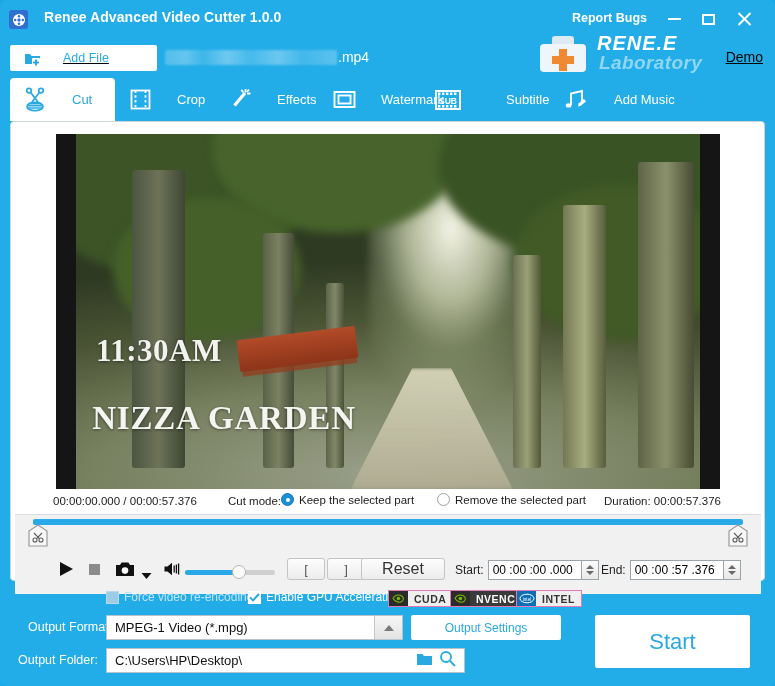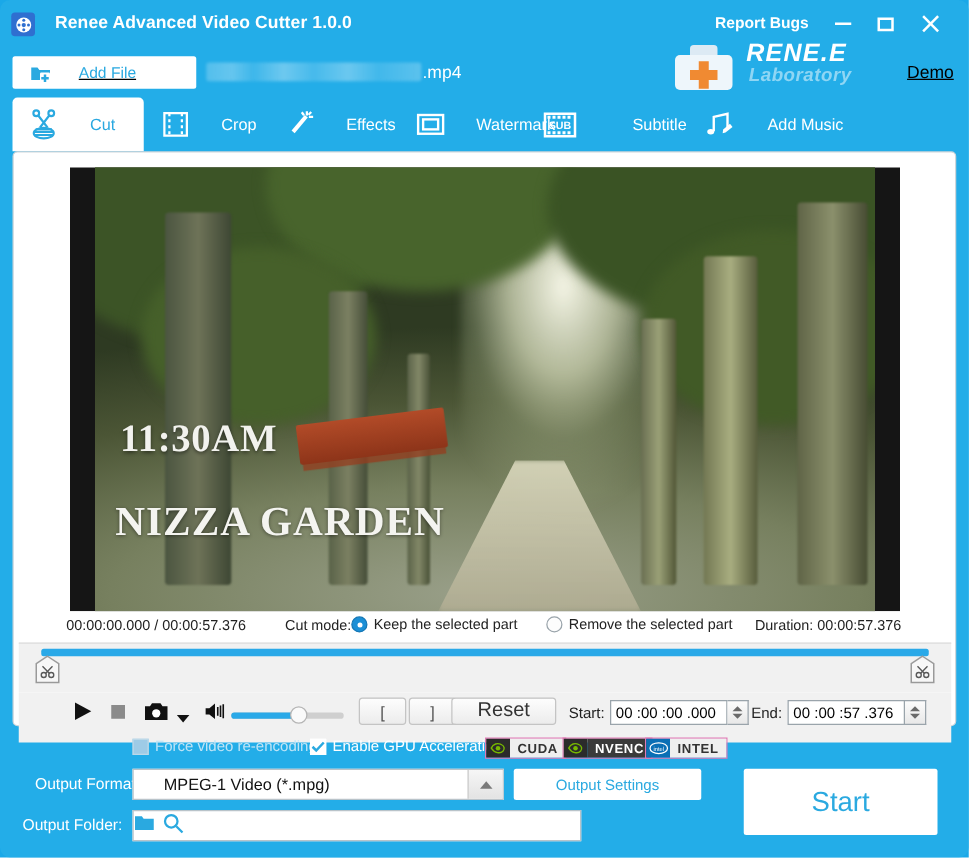--- a/index.html
+++ b/index.html
@@ -60,21 +60,21 @@
     position: absolute; right: 70px; top: 30px;
     width: 170px; height: 46px;
   }
   .brand-name {
     position: absolute; left: 62px; top: 2px;
     font-size: 20px; font-weight: bold; font-style: italic;
     color: #ffffff; letter-spacing: 1px;
   }
   .brand-sub {
     position: absolute; left: 64px; top: 22px;
-    font-size: 15px; font-weight: bold; font-style: italic;
+    font-size: 19px; font-weight: bold; font-style: italic;
     color: #8fd6f4; letter-spacing: .4px;
   }
   .demo-link {
     position: absolute; right: 12px; top: 49px;
     font-size: 14px; color: #000000; text-decoration: underline;
     cursor: pointer;
   }
 
   
   .addfile-btn {
@@ -355,21 +355,21 @@
   .lbl-format { left: 28px; }
   .lbl-folder { left: 18px; }
   .field-box {
     position: absolute; left: 106px; height: 25px;
     background: #ffffff; border: 1px solid #b9c3c9;
     display: flex; align-items: center;
   }
   .fb-format { width: 297px; }
   .fb-folder { width: 359px; }
   .field-value {
-    flex: 1; padding-left: 24px; font-size: 13px; color: #111;
+    flex: 1; padding-left: 8px; font-size: 13px; color: #111;
     white-space: nowrap; overflow: hidden;
   }
   .fmt-arrow {
     width: 28px; height: 23px;
     background: linear-gradient(180deg,#f6f6f6,#e3e3e3);
     border-left: 1px solid #c6c6c6;
     display: flex; align-items: center; justify-content: center;
     cursor: pointer;
   }
   .arrow-up {
@@ -688,20 +688,21 @@
       <span class="fmt-arrow">
         <span class="arrow-up"></span>
       </span>
     </span>
   </div>
   <div class="out-settings-btn">Output Settings</div>
 
   <div class="field-row row-folder">
     <span class="field-label lbl-folder">Output Folder:</span>
     <span class="field-box fb-folder">
+      <span class="field-value">C:\Users\HP\Desktop\</span>
       <span class="folder-actions">
         <span>
           <svg width="17" height="14" viewBox="0 0 17 14">
             <path d="M1 2 h5.5 l1.4 2 H16 v9 H1 z" fill="#2aa9e0"></path>
           </svg>
         </span>
         <span>
           <svg width="17" height="17" viewBox="0 0 17 17" fill="none" stroke="#2aa9e0" stroke-width="1.8">
             <circle cx="7" cy="7" r="5"></circle>
               <path d="M11 11 L16 16"></path>

